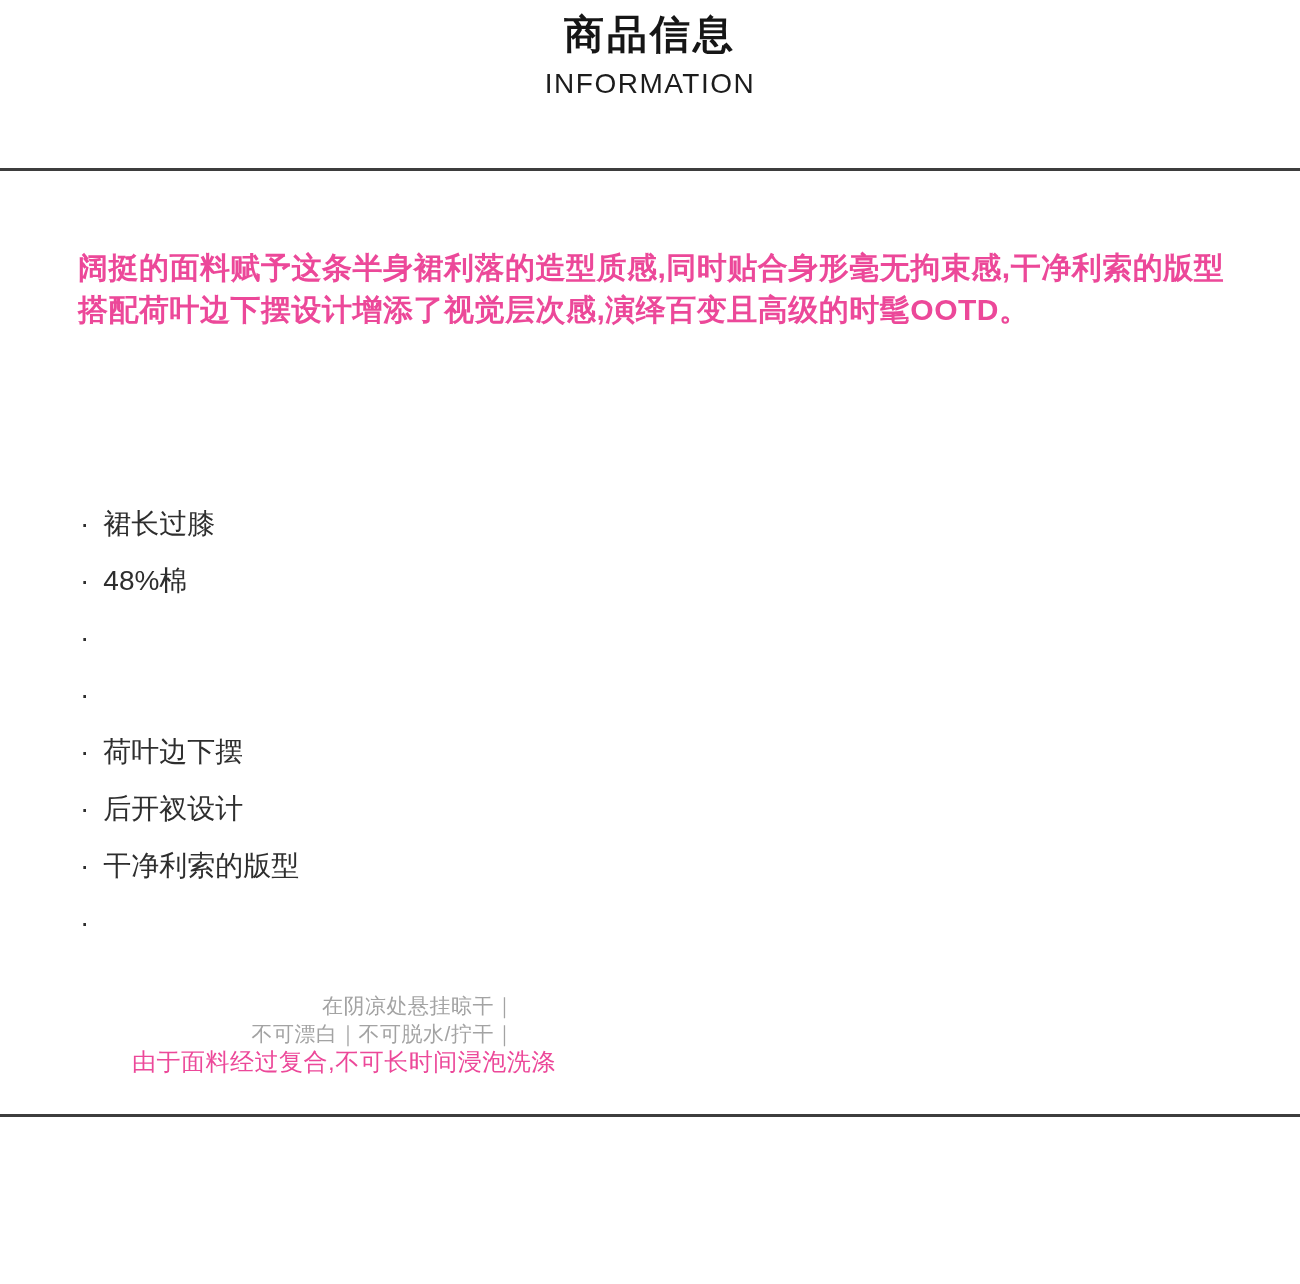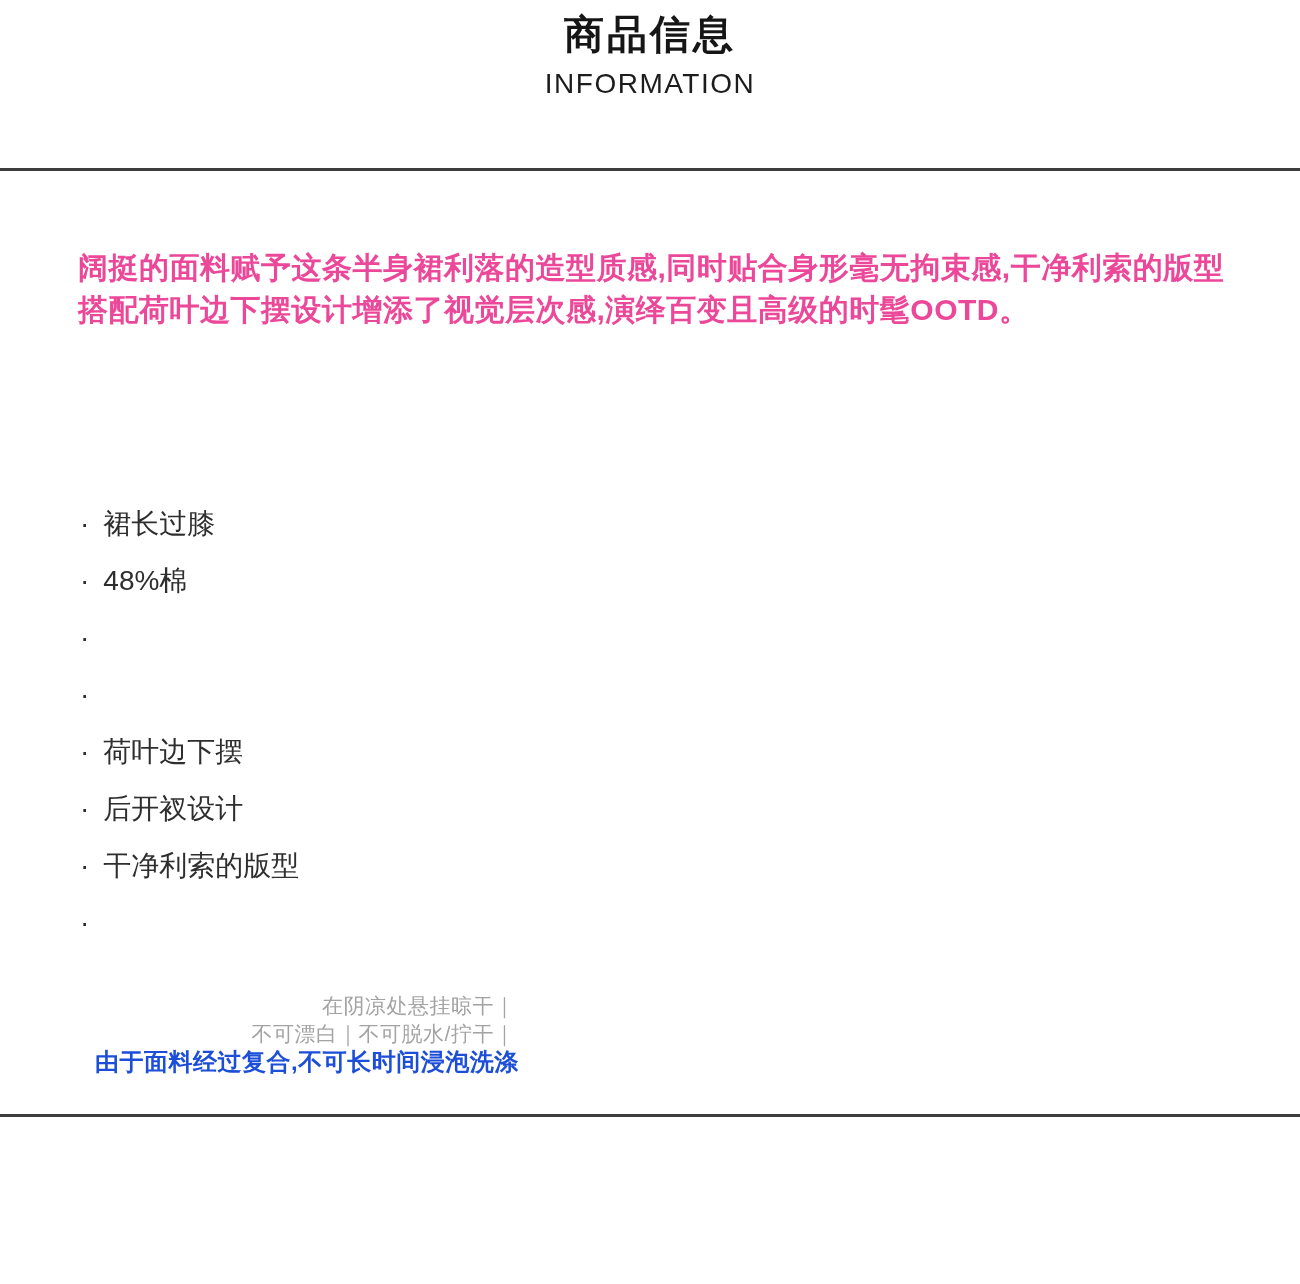--- a/index.html
+++ b/index.html
@@ -72,24 +72,25 @@
     margin: 54px 0 0 95px;
     width: 420px;
     text-align: right;
     font-size: 21px;
     line-height: 28px;
     letter-spacing: 0.5px;
     color: #a3a3a3;
   }
   .care-line { white-space: nowrap; }
   .care-warning {
-    color: #1d4ed8;
-    font-weight: 700;
+    color: #ec4899;
+    font-weight: 400;
     font-size: 24px;
     white-space: nowrap;
+    margin-left: 37px;
   }
   .bottom-space { height: 120px; }
 </style>
 </head>
 <body>
 
 <div class="header">
   <div class="title-cn">商品信息</div>
   <div class="title-en">INFORMATION</div>
 </div>

